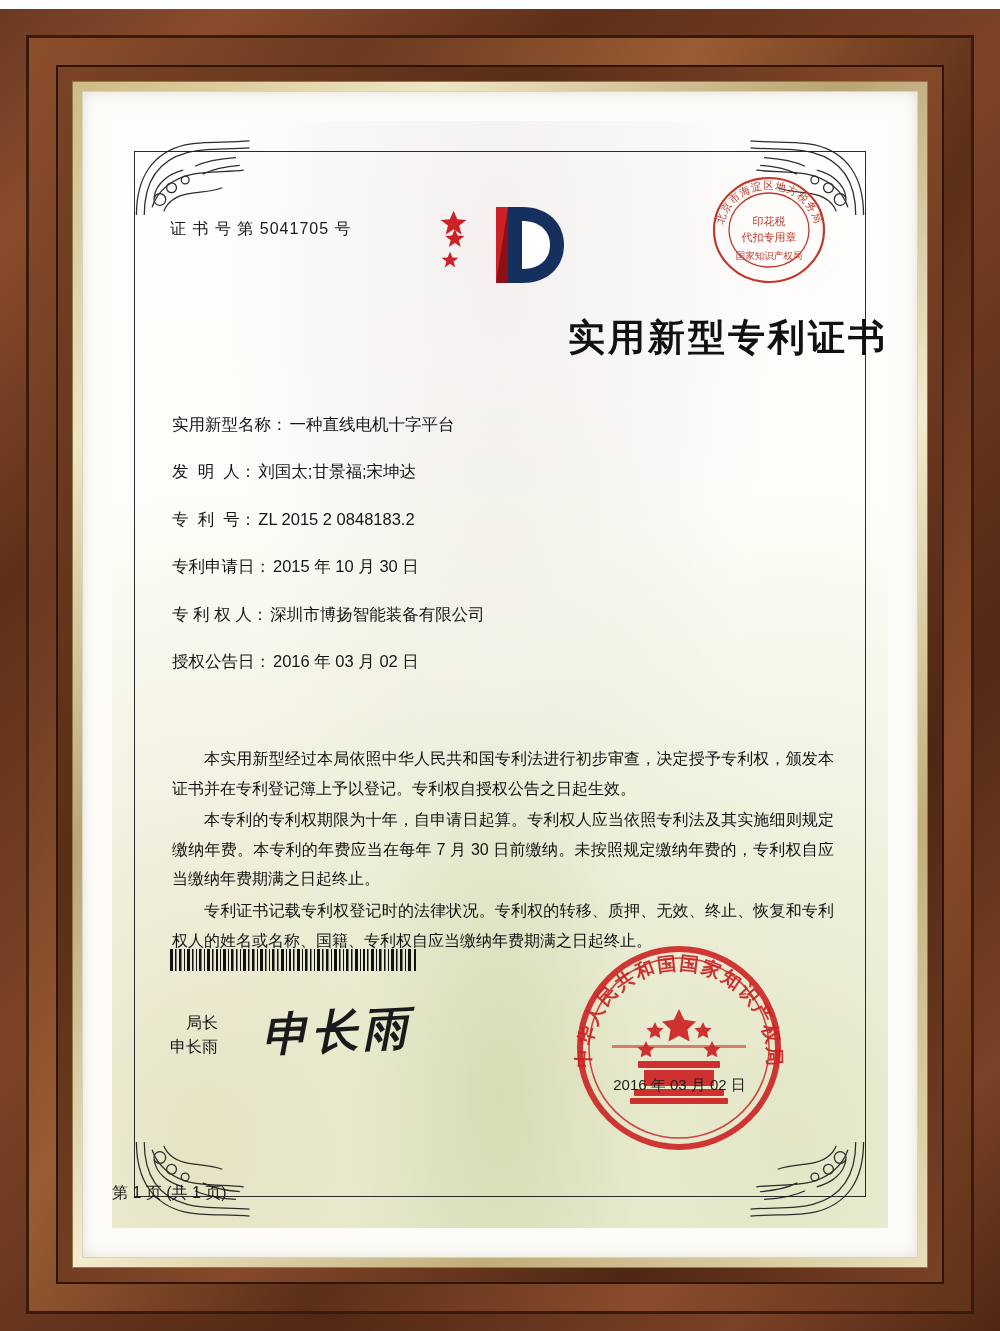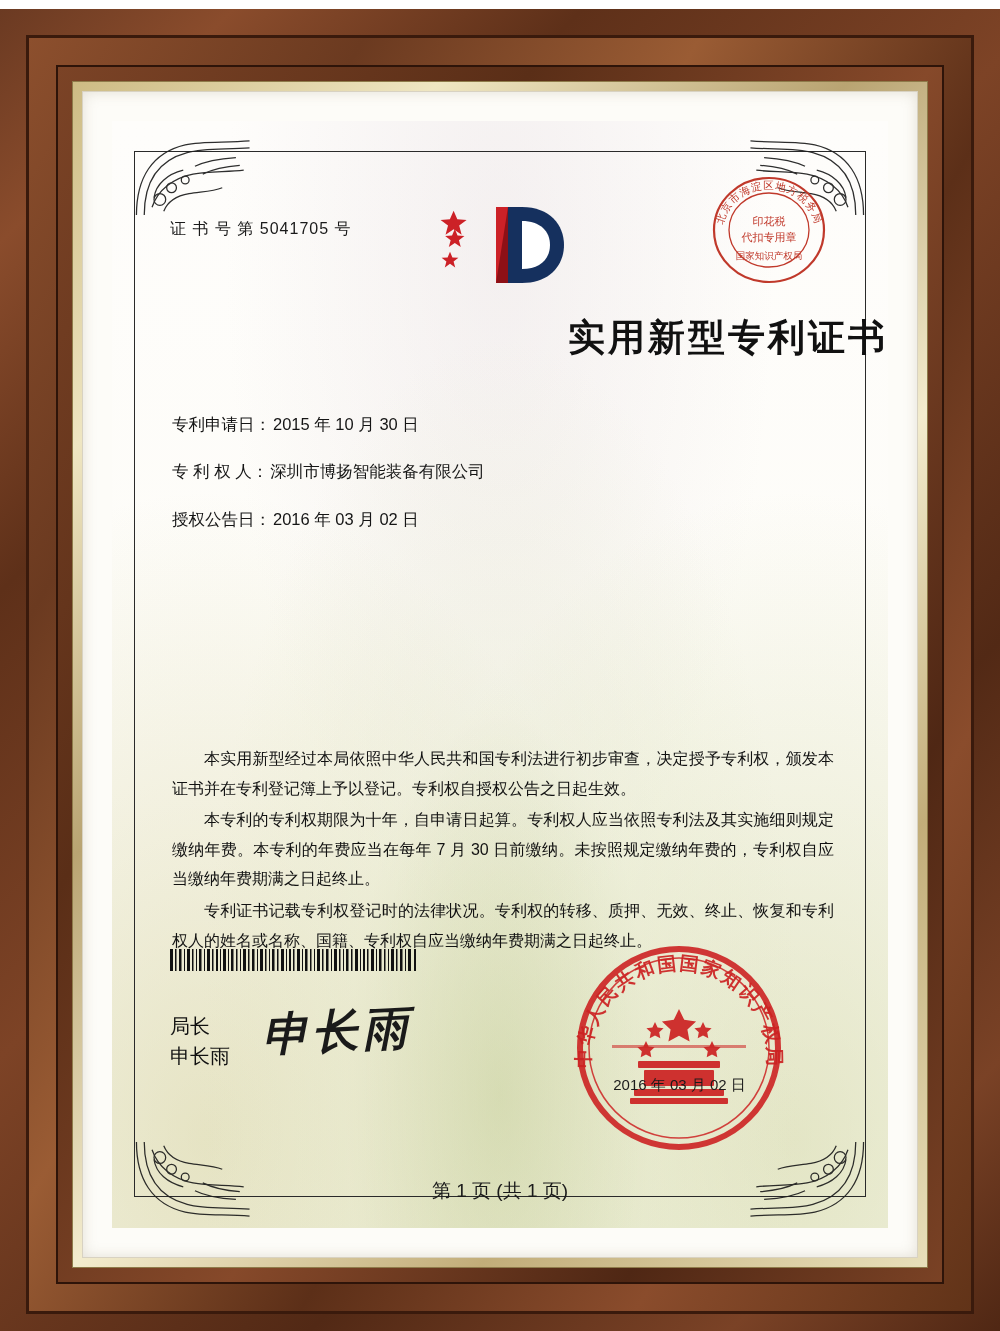--- a/index.html
+++ b/index.html
@@ -168,23 +168,24 @@
     left: 58px;
     top: 828px;
     width: 250px;
     height: 22px;
   }
 
   .signature-block {
     position: absolute;
     left: 58px;
     top: 890px;
-    font-size: 20px;
+    font-size: 16px;
     color: #111;
     line-height: 1.5;
+    text-align: right;
   }
   .sig-handwriting {
     position: absolute;
     left: 150px;
     top: 880px;
     font-family: "DejaVu Serif", serif;
     font-size: 46px;
     font-weight: bold;
     font-style: italic;
     color: #1a1a1a;
@@ -208,22 +209,21 @@
     text-align: center;
     font-size: 15px;
     color: #1b1b1b;
     white-space: nowrap;
   }
 
   .page-num {
     position: absolute;
     left: 0; right: 0;
     bottom: 24px;
-    text-align: center;
-    font-size: 19px;
+    font-size: 16px;
     color: #1a1a1a;
   }
 </style>
 </head>
 <body>
 
 <div class="frame-outer">
   <div class="frame-bevel1"></div>
   <div class="frame-bevel2"></div>
   <div class="frame-gold"></div>
@@ -314,20 +314,32 @@
         </text>
         <text x="59" y="54" text-anchor="middle" font-size="11" fill="#c0392b" font-family="'DejaVu Sans',sans-serif">印花税</text>
         <text x="59" y="70" text-anchor="middle" font-size="11" fill="#c0392b" font-family="'DejaVu Sans',sans-serif">代扣专用章</text>
         <text x="59" y="88" text-anchor="middle" font-size="9.5" fill="#c0392b" font-family="'DejaVu Sans',sans-serif">国家知识产权局</text>
       </svg>
     </div>
 
     <div class="title">实用新型专利证书</div>
 
     <div class="fields">
+      <div class="field-row">
+        <span class="field-label">实用新型名称：</span>
+        <span class="field-value">一种直线电机十字平台</span>
+      </div>
+      <div class="field-row">
+        <span class="field-label">发  明  人：</span>
+        <span class="field-value">刘国太;甘景福;宋坤达</span>
+      </div>
+      <div class="field-row">
+        <span class="field-label">专  利  号：</span>
+        <span class="field-value">ZL 2015 2 0848183.2</span>
+      </div>
       <div class="field-row">
         <span class="field-label">专利申请日：</span>
         <span class="field-value">2015 年 10 月 30 日</span>
       </div>
       <div class="field-row">
         <span class="field-label">专 利 权 人：</span>
         <span class="field-value">深圳市博扬智能装备有限公司</span>
       </div>
       <div class="field-row">
         <span class="field-label">授权公告日：</span>

